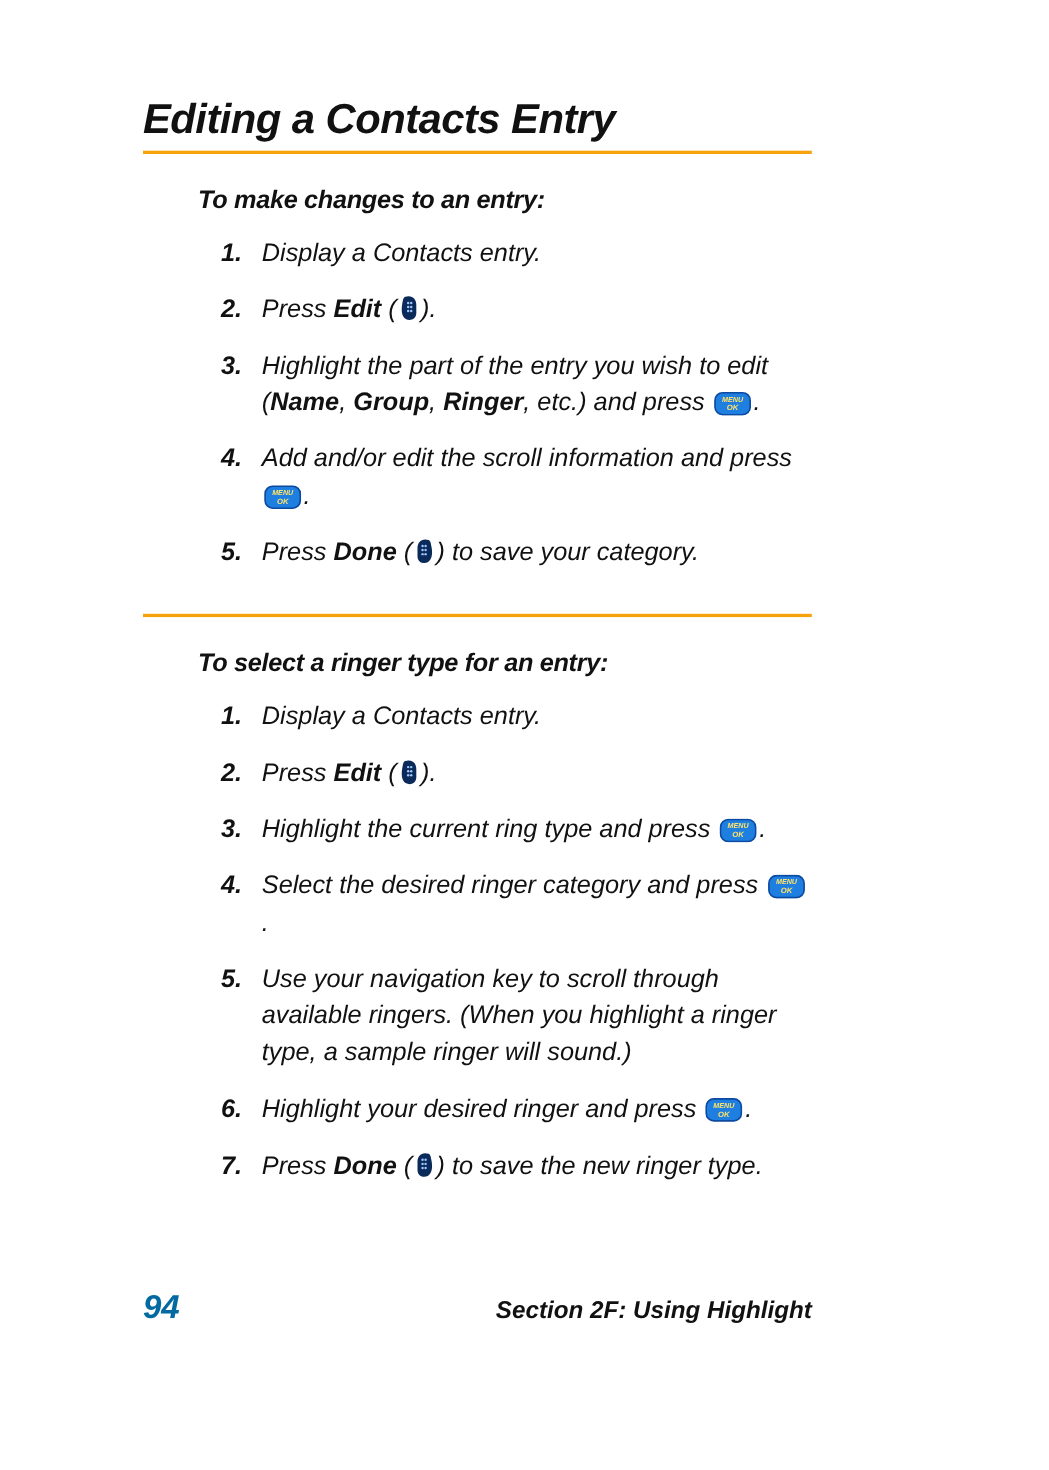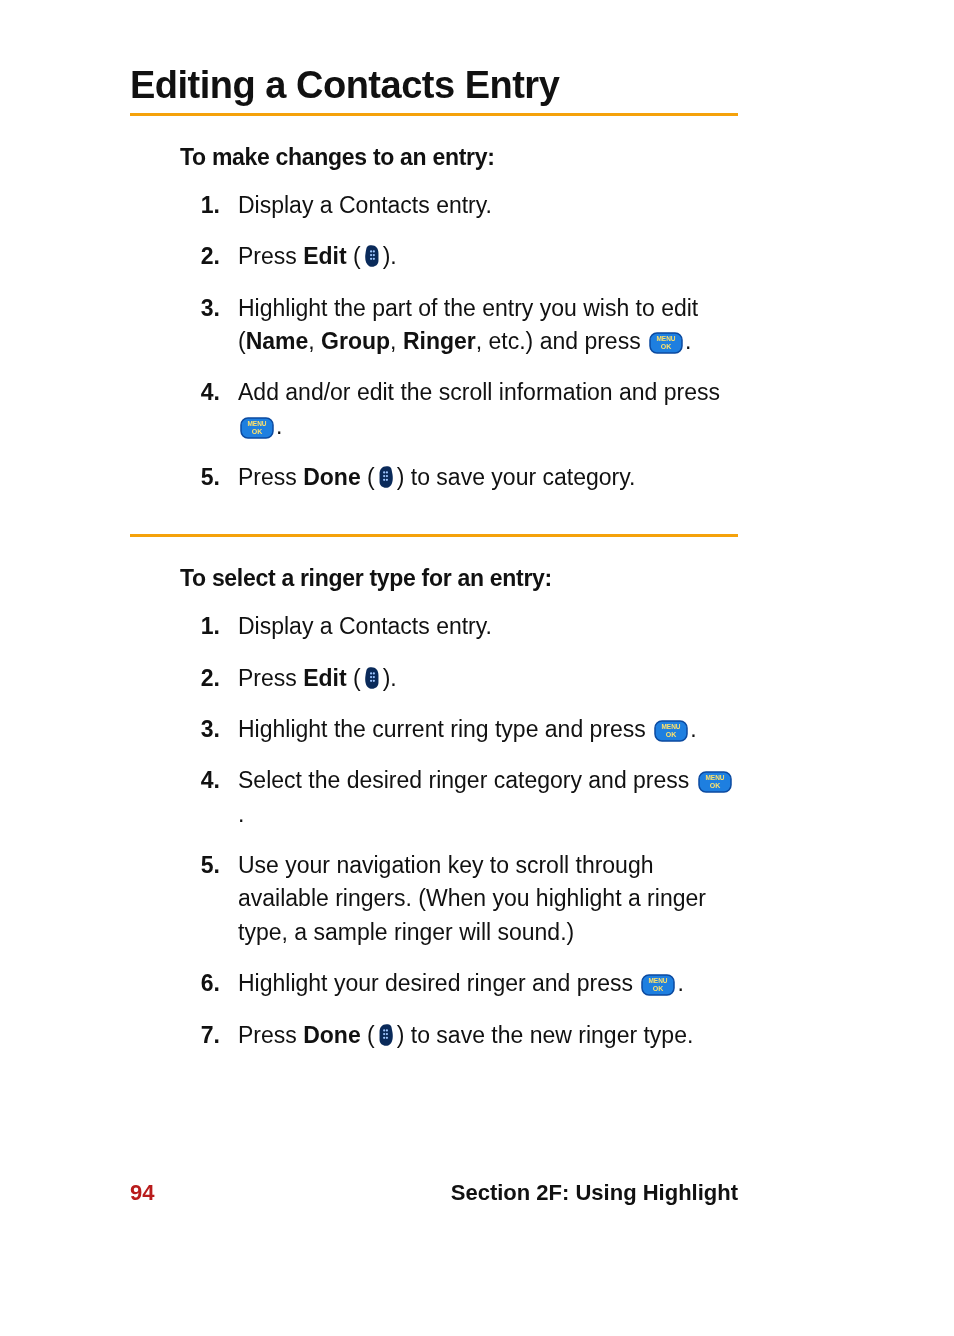--- a/index.html
+++ b/index.html
@@ -6,22 +6,23 @@
     margin: 0;
     padding: 0;
     background: #fff;
     font-family: "Segoe UI", "Helvetica Neue", Arial, sans-serif;
     color: #111;
   }
   .page {
     width: 848px;
     height: 1336px;
     box-sizing: border-box;
-    padding: 64px 110px 0 130px;
+    padding: 88px 110px 0 130px;
     position: relative;
+    font-style: italic;
   }
   h1.section-title {
     font-size: 38px;
     font-weight: 700;
     margin: 0 0 6px 0;
     letter-spacing: -0.5px;
   }
   .rule {
     height: 3px;
     background: #f5a20b;
@@ -86,23 +87,23 @@
   .footer {
     position: absolute;
     bottom: 130px;
     left: 130px;
     right: 110px;
     display: flex;
     justify-content: space-between;
     align-items: baseline;
   }
   .page-number {
-    color: #b91c1c;
-    font-weight: 700;
-    font-size: 22px;
+    color: #0369a1;
+    font-weight: 700;
+    font-size: 30px;
   }
   .footer-label {
     font-weight: 700;
     font-size: 22px;
     color: #111;
   }
 </style>
 </head>
 <body>
 

